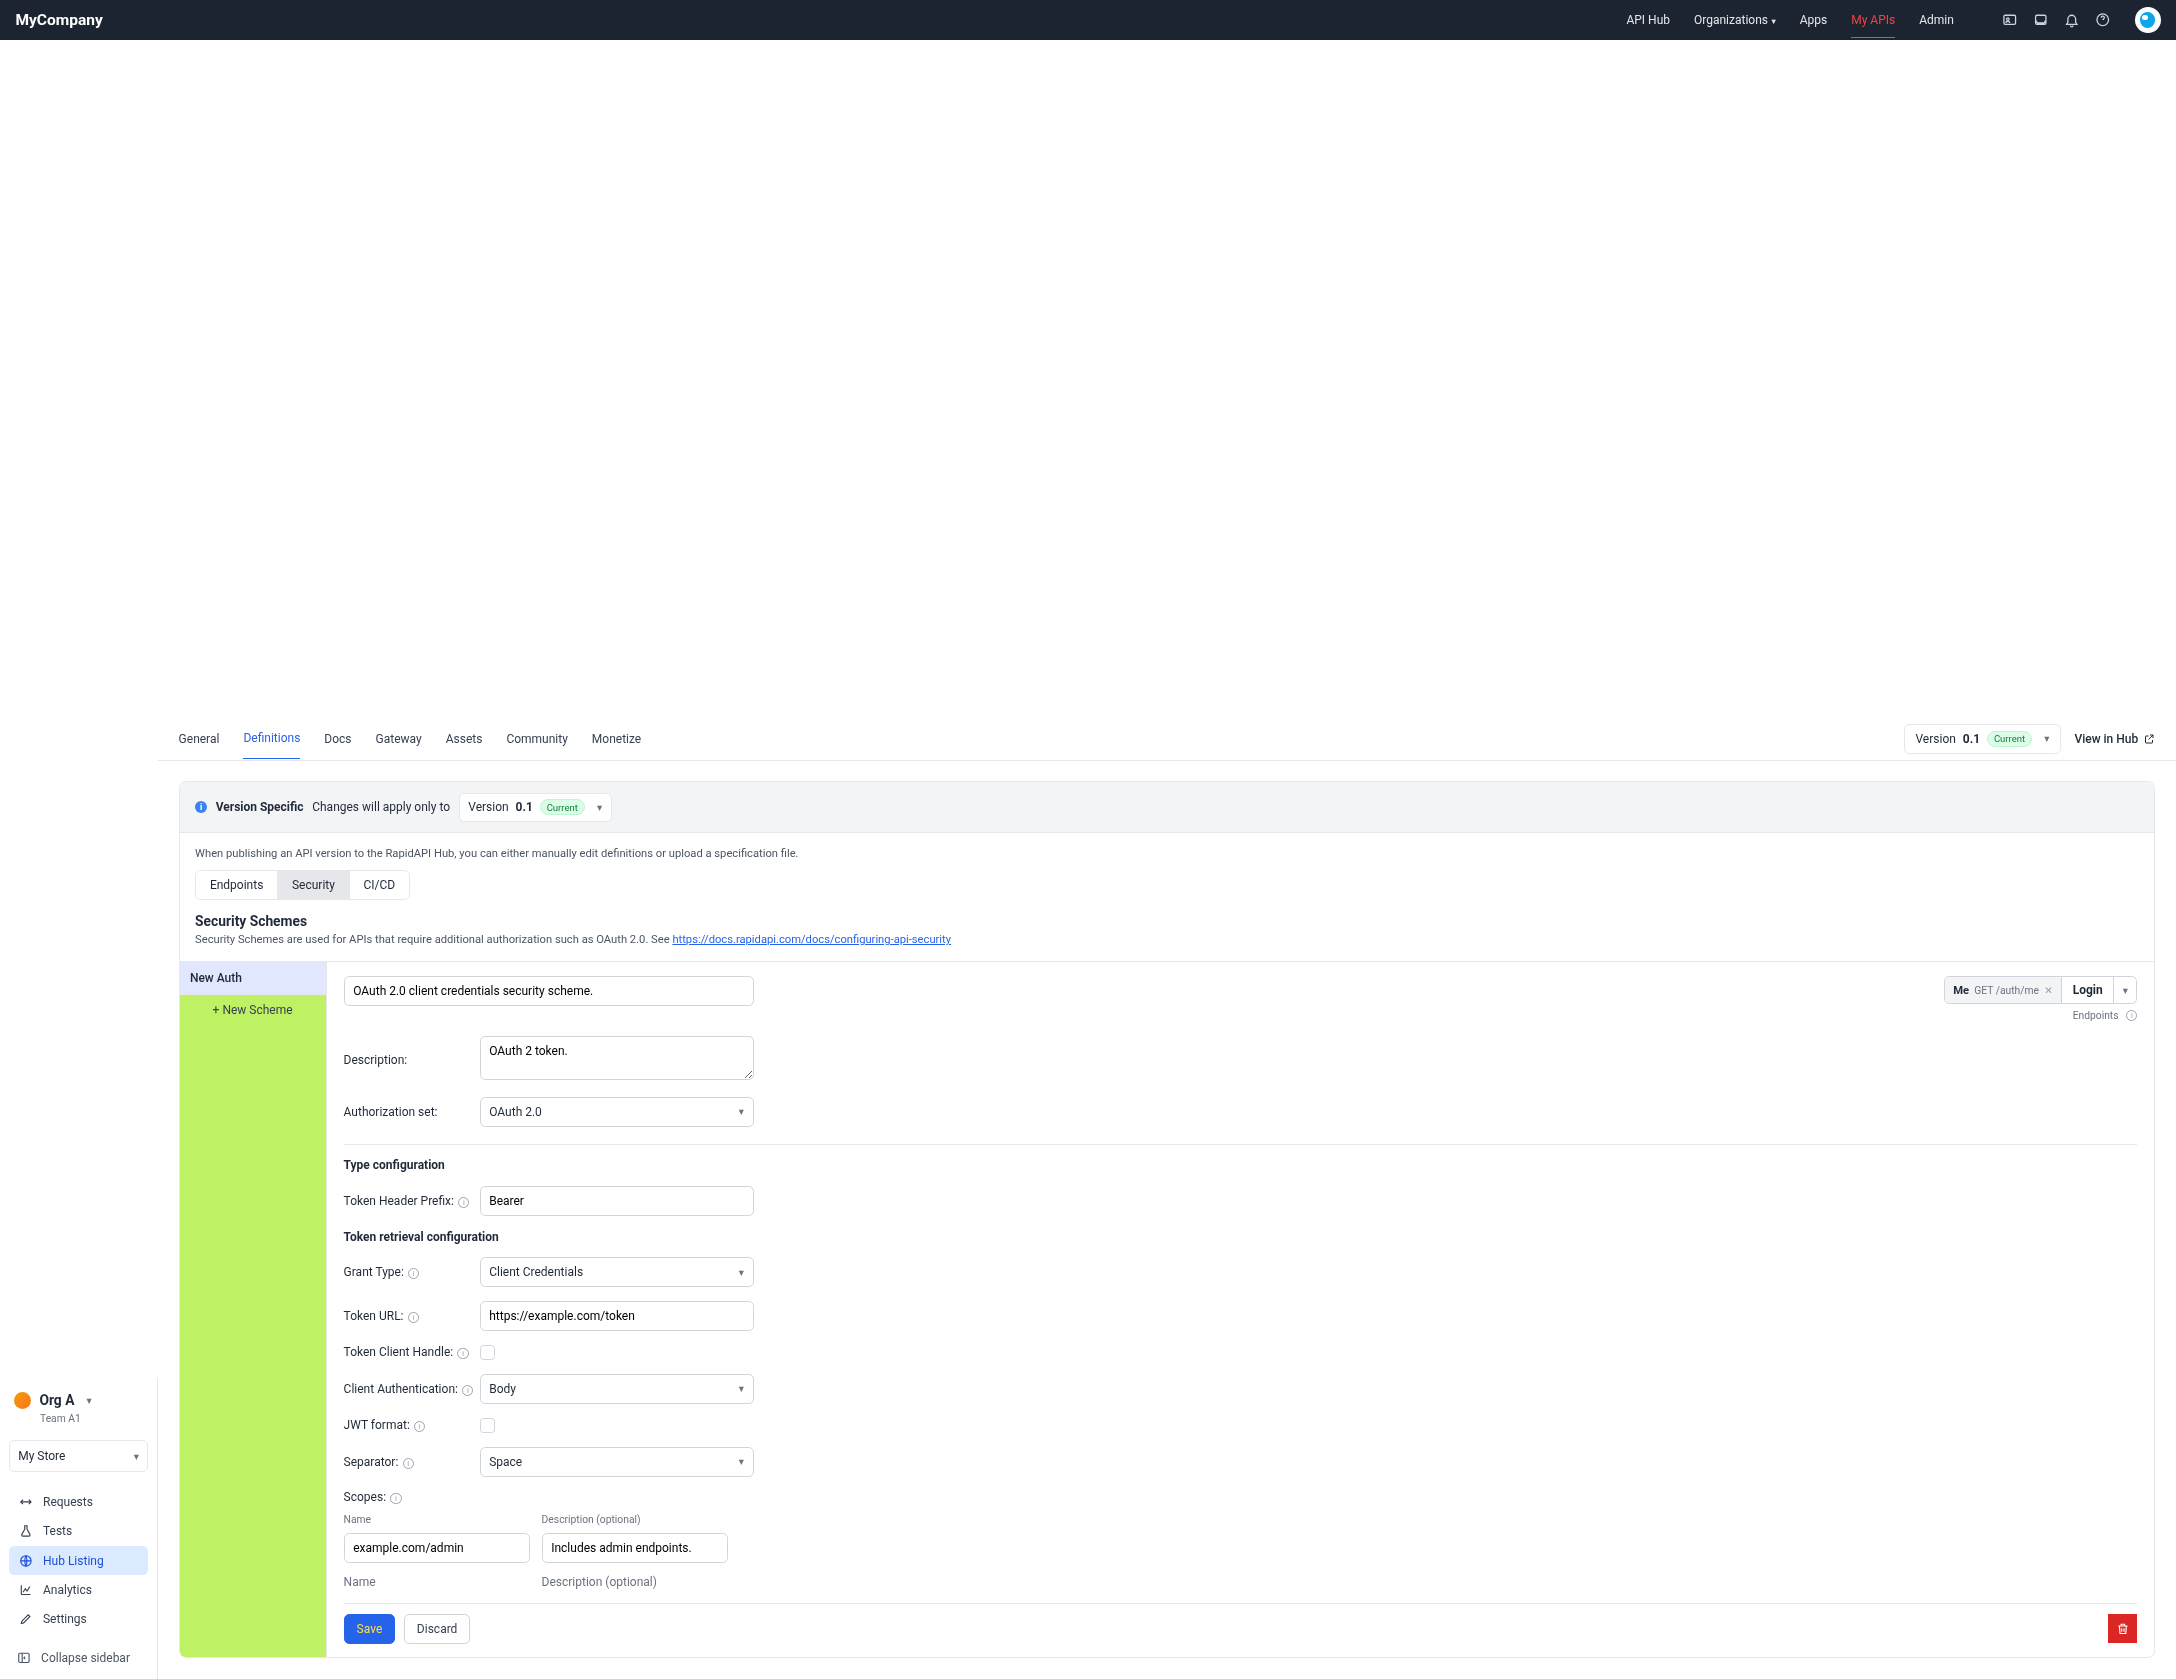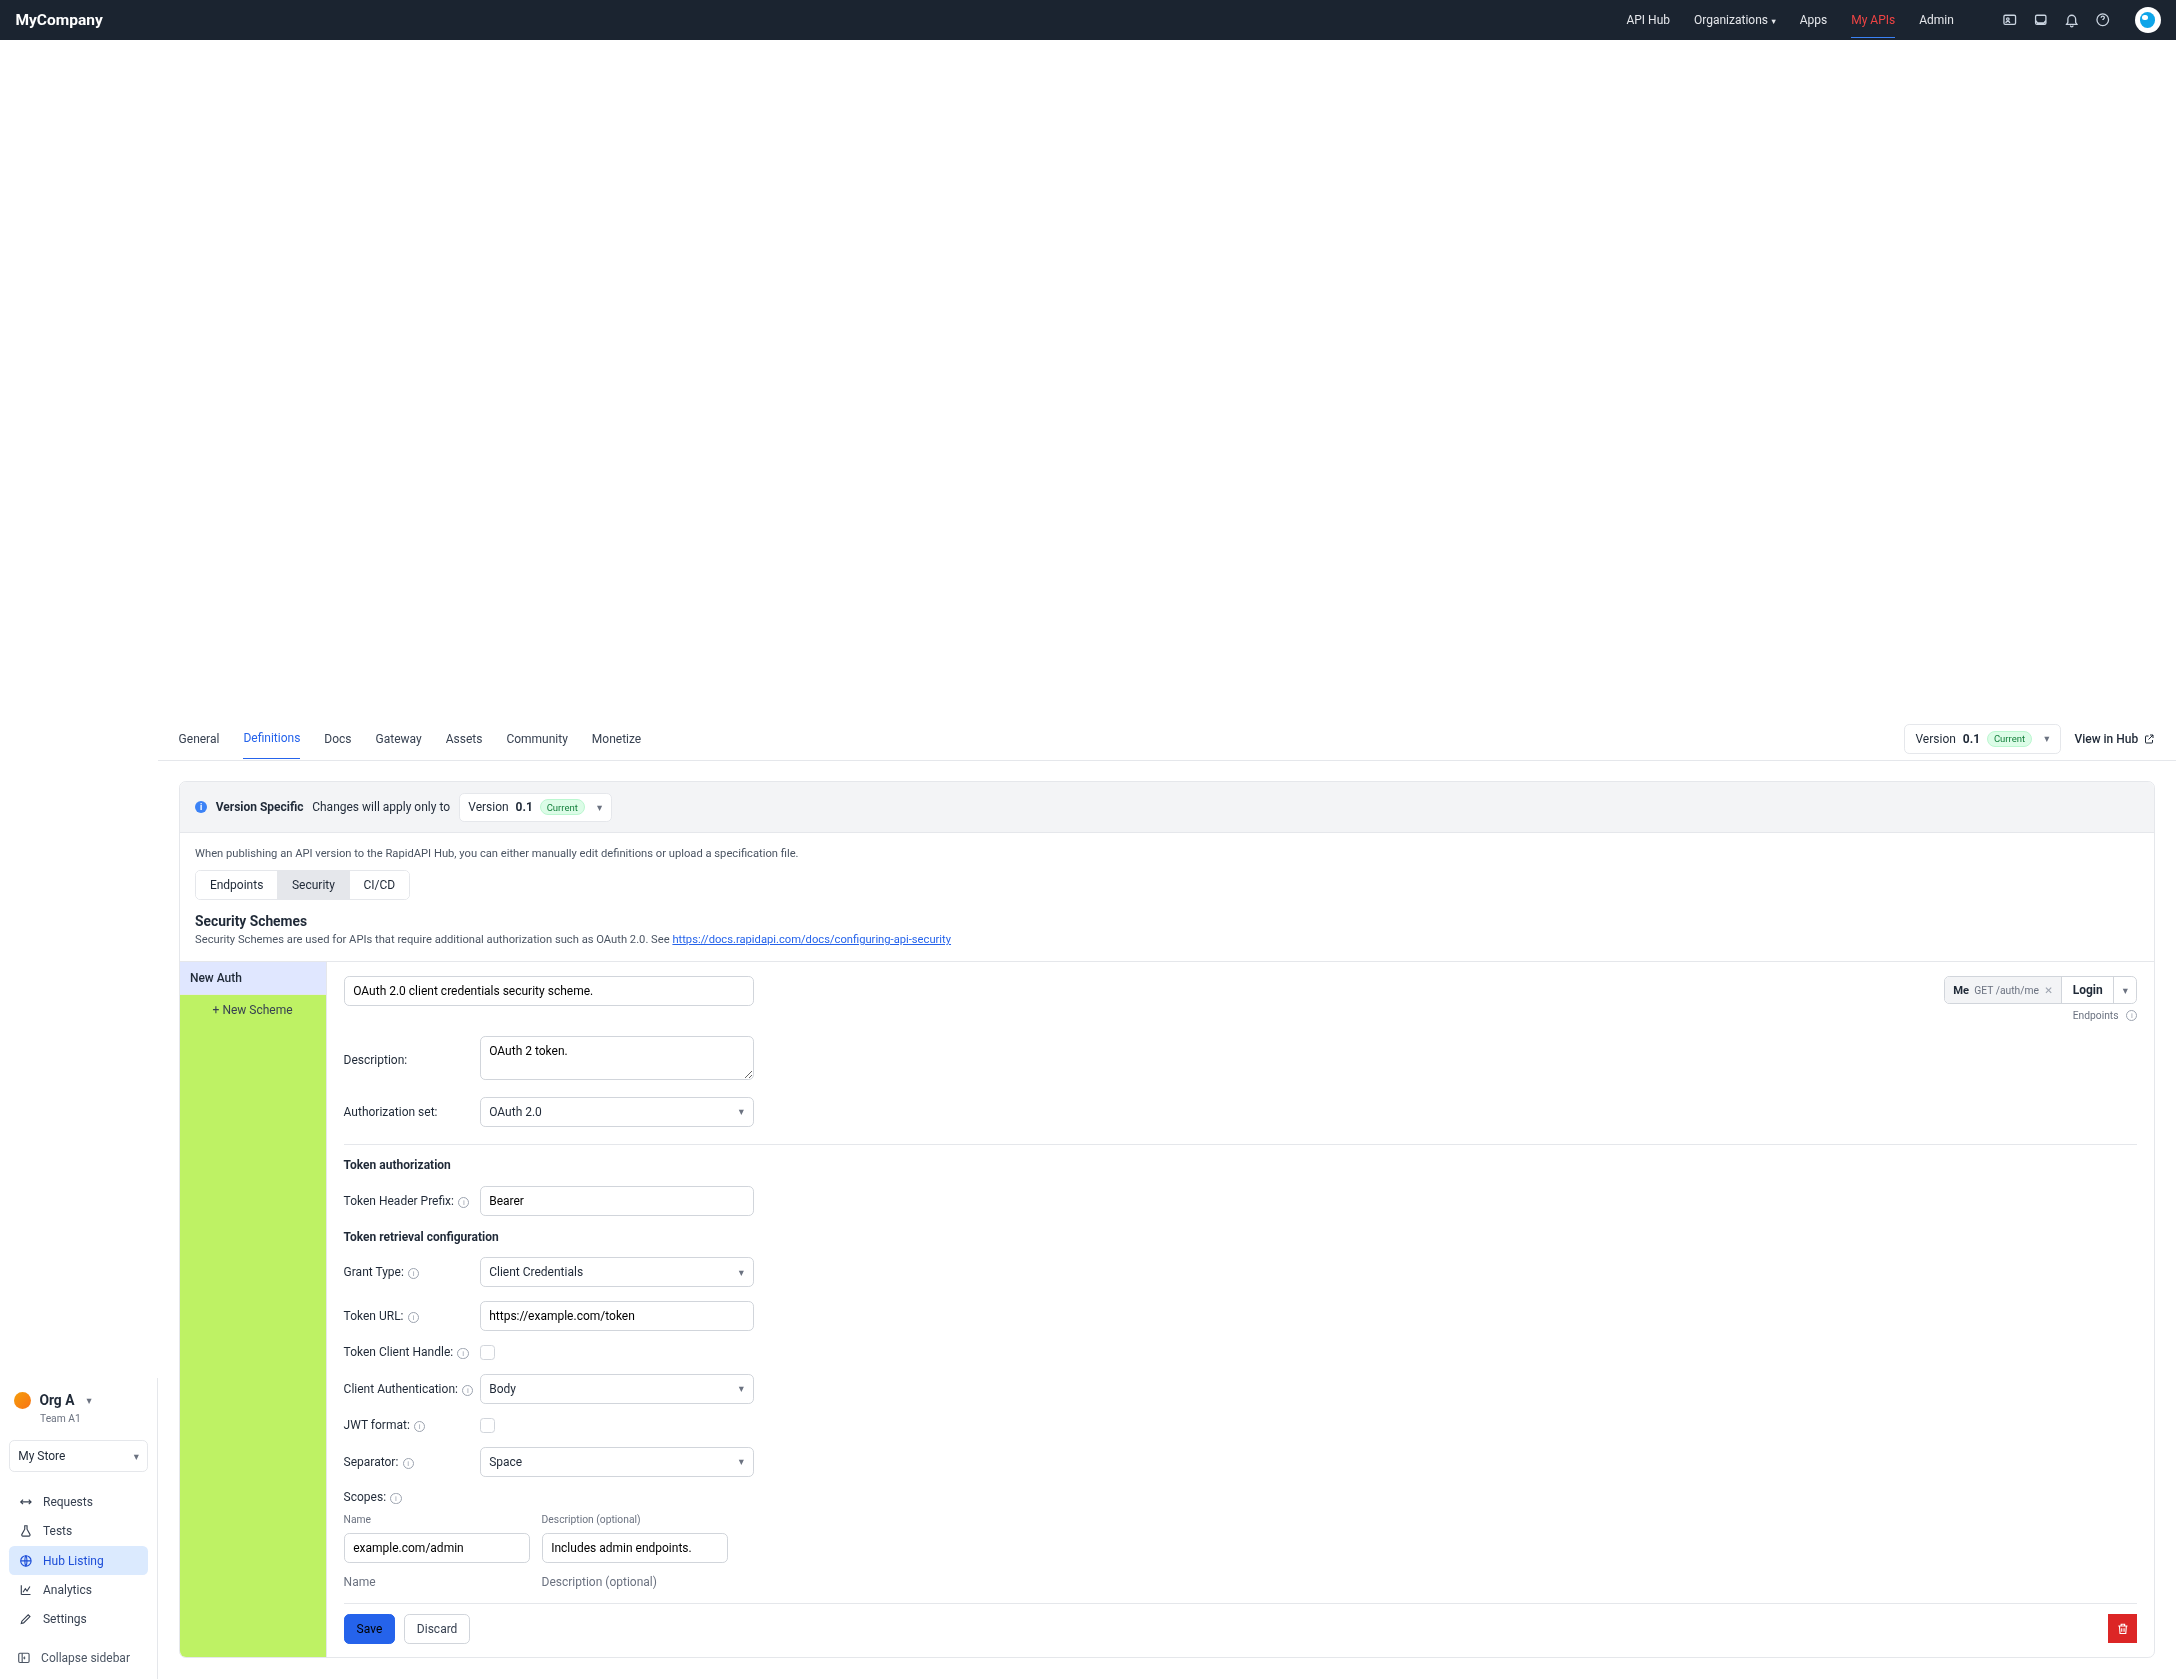--- a/index.html
+++ b/index.html
@@ -83,21 +83,21 @@
 .help-ic { width:11.2px; height:11.2px; border-radius:50%; border:0.9px solid #9ca3af; color:#9ca3af; display:inline-flex; align-items:center; justify-content:center; font-size:7.7px; margin-left:4.3px; cursor:help;}
 .checkbox { width:15.5px; height:15.5px; border:0.9px solid #d1d5db; border-radius:3.4px; background:#fff; cursor:pointer;}
 .scope-head { display:flex; gap:12px; margin-top:8.6px;}
 .scope-head .col { font-size:10.3px; color:#6b7280;}
 .scope-row { display:flex; gap:12px; margin-top:6.9px;}
 .scope-row .col1 { width:186px;} .scope-row .col2 { width:186px;}
 .scope-placeholder { display:flex; gap:12px; margin-top:12px; color:#6b7280; font-size:12px;}
 .scope-placeholder .p1 { width:186px;} .scope-placeholder .p2 { width:186px;}
 .footer { border-top:0.9px solid #e5e7eb; padding: 10.3px 0 0; margin-top:13.8px; display:flex; align-items:center; gap:8.6px;}
 .btn { padding:6.9px 12px; border-radius:5.2px; cursor:pointer; font-size:12px;}
-.btn-primary { background:#2563eb; color:#000000; border:0.9px solid #2563eb;}
+.btn-primary { background:#2563eb; color:#fde047; border:0.9px solid #2563eb;}
 .btn-secondary { background:#fff; color:#374151; border:0.9px solid #d1d5db;}
 .btn-danger { background:#dc2626; color:#fff; border:0.9px solid #dc2626; width:29px; height:29px; display:flex; align-items:center; justify-content:center; margin-left:auto;}
 svg { display:block; }
 </style>
 </head>
 <body>
 
 <div class="topbar">
   <div class="brand">MyCompany</div>
   <div class="topnav">
@@ -290,21 +290,21 @@
                 <div class="field-label">Authorization set:</div>
                 <div class="field-ctrl">
                     <div class="select">
                       <span>OAuth 2.0</span>
                       <span style="color:#6b7280;font-size:10.3px;">▾</span>
                     </div>
                   </div>
               </div>
 
               <div class="hr"></div>
-              <div class="section-title">Token authorization</div>
+              <div class="section-title">Type configuration</div>
 
               <div class="field">
                 <div class="field-label"><span>Token Header Prefix:</span><span class="help-ic">i</span></div>
                 <div class="field-ctrl"><input class="input" value="Bearer" style=""></div>
               </div>
 
               <div class="section-title">Token retrieval configuration</div>
 
               <div class="field">
                 <div class="field-label"><span>Grant Type:</span><span class="help-ic">i</span></div>

